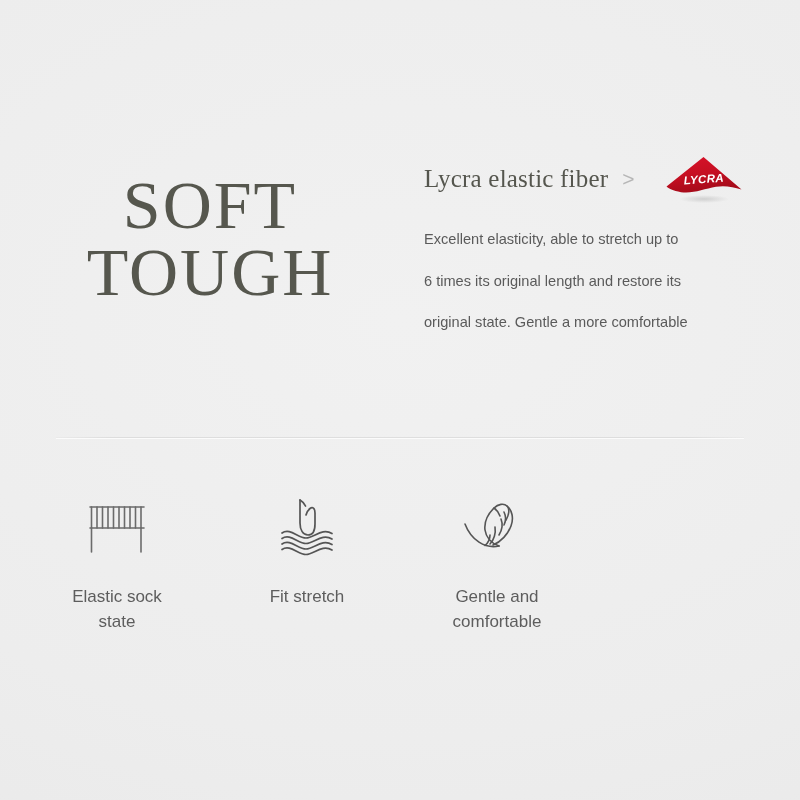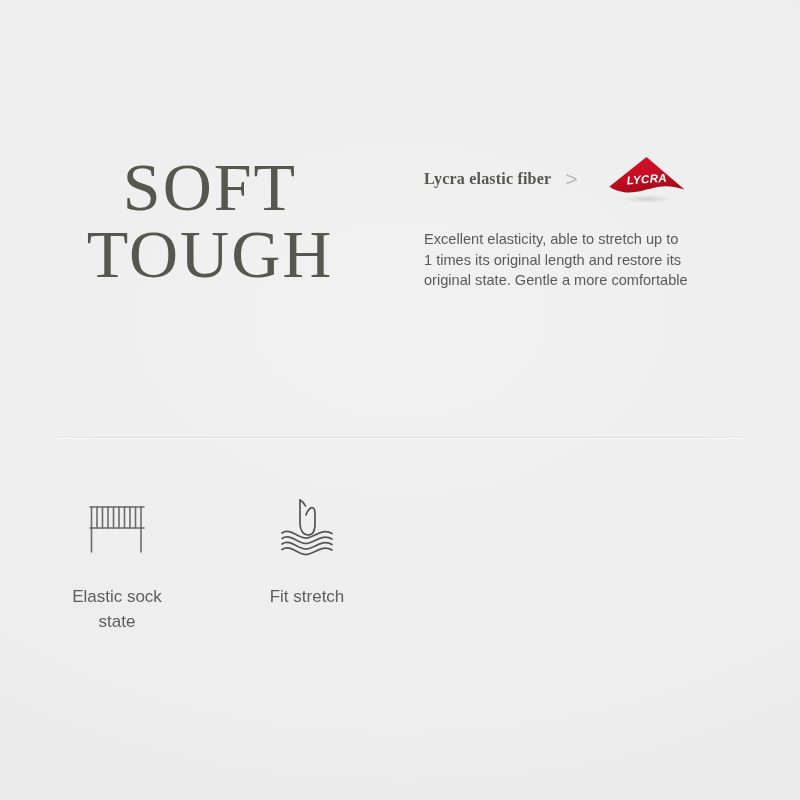--- a/index.html
+++ b/index.html
@@ -28,21 +28,21 @@
     position: absolute;
     left: 0;
     top: 150px;
     width: 800px;
     height: 230px;
   }
 
   .hero-title {
     position: absolute;
     left: 30px;
-    top: 4px;
+    top: 22px;
     width: 360px;
     text-align: center;
     font-family: "Liberation Serif", "DejaVu Serif", serif;
     font-size: 68px;
     line-height: 0.99;
     letter-spacing: 2px;
     color: #56574e;
     font-weight: 400;
   }
   .hero-title .line {
@@ -57,25 +57,24 @@
     width: 360px;
   }
 
   .lycra-head {
     display: flex;
     align-items: center;
     height: 58px;
   }
   .lycra-head-text {
     font-family: "Liberation Serif", "DejaVu Serif", serif;
-    font-size: 16px;
+    font-size: 25px;
     color: #55564e;
     letter-spacing: 0.2px;
     white-space: nowrap;
-    font-weight: bold;
   }
   .lycra-chevron {
     font-family: "Liberation Sans", sans-serif;
     font-size: 21px;
     color: #b6b6b6;
     margin-left: 14px;
     font-weight: 400;
   }
   .lycra-logo {
     margin-left: 28px;
@@ -85,21 +84,21 @@
   }
   .lycra-logo svg { display: block; }
 
   .lycra-body {
     margin-top: 21px;
     font-family: "Liberation Sans", sans-serif;
     font-size: 14.6px;
     line-height: 20.6px;
     color: #5a5a5a;
   }
-  .lycra-body .ln { display: block; white-space: nowrap; }
+  .lycra-body .ln { display: block; white-space: nowrap; margin-top: 21px; }
 
   
   .divider {
     position: absolute;
     left: 56px;
     top: 437px;
     width: 688px;
     height: 1px;
     background: linear-gradient(to right, rgba(0,0,0,0.02), rgba(0,0,0,0.075) 8%, rgba(0,0,0,0.075) 92%, rgba(0,0,0,0.02));
   }
@@ -178,21 +177,21 @@
             <ellipse cx="41" cy="45" rx="25" ry="4" fill="url(#lycShadow)"></ellipse>
             <path d="M40.5 3 L78.5 35.5 C70 33 62 31.3 53 32.8 C41 34.8 30 40 18 38.2 C10 37 5.5 34.5 3.5 32.6 Z" fill="url(#lycGrad)"></path>
             <path d="M40.5 3 L78.5 35.5 C74 34.2 70 33.2 66 32.7 L40.8 4.5 Z" fill="#e2revolution" opacity="0"></path>
             <text x="41" y="29" text-anchor="middle" font-family="'Liberation Sans', sans-serif" font-size="11.5" font-weight="bold" font-style="italic" fill="#ffffff" letter-spacing="0.3" transform="rotate(-4 41 29)">LYCRA</text>
           </svg>
         </span>
       </div>
 
       <div class="lycra-body">
         <span class="ln">Excellent elasticity, able to stretch up to</span>
-        <span class="ln">1 times its original length and restore its</span>
+        <span class="ln">6 times its original length and restore its</span>
         <span class="ln">original state. Gentle a more comfortable</span>
       </div>
 
     </div>
   </div>
 
   <div class="divider"></div>
 
   <div class="features">
 
@@ -232,16 +231,37 @@
           <path d="M8 43.5 C16 38 24 48.5 32 48.5 C40 48.5 48 38 58 44"></path>
           <path d="M8 49 C16 43.5 24 54 32 54 C40 54 48 43.5 58 49.5"></path>
           <path d="M8 54.5 C16 49 24 59.5 32 59.5 C40 59.5 48 49 58 55"></path>
         </svg>
       </div>
       <div class="feature-label">
         <span>Fit stretch</span>
       </div>
     </div>
 
+    <div class="feature">
+      <div class="feature-icon">
+        <svg width="72" height="60" viewBox="0 0 72 60" xmlns="http://www.w3.org/2000/svg" fill="none" stroke="#555555" stroke-width="1.6" stroke-linecap="round" stroke-linejoin="round">
+
+          <path d="M4 28 C10 44 24 53 38 50"></path>
+
+          <path d="M38 50 C30 47 25 41 24 34 C23 26 27 18 33 12 C37 8 43 7 46 10 C49 13 48 19 45 24"></path>
+          <path d="M46 10 C51 14 53 22 50 30 C47 38 40 46 32 49"></path>
+
+          <path d="M43 16 C45 20 45 25 43 29"></path>
+          <path d="M40 23 C42 28 41 34 38 39"></path>
+          <path d="M34 31 C35 37 33 44 29 48"></path>
+          <path d="M29 39 C29 43 27 47 24 49.5"></path>
+          <path d="M33 12 C36 14 38 17 39 20"></path>
+        </svg>
+      </div>
+      <div class="feature-label">
+        <span>Gentle and</span><br>
+        <span>comfortable</span>
+      </div>
+    </div>
 
 
   </div>
 </div>
 
 </body></html>

